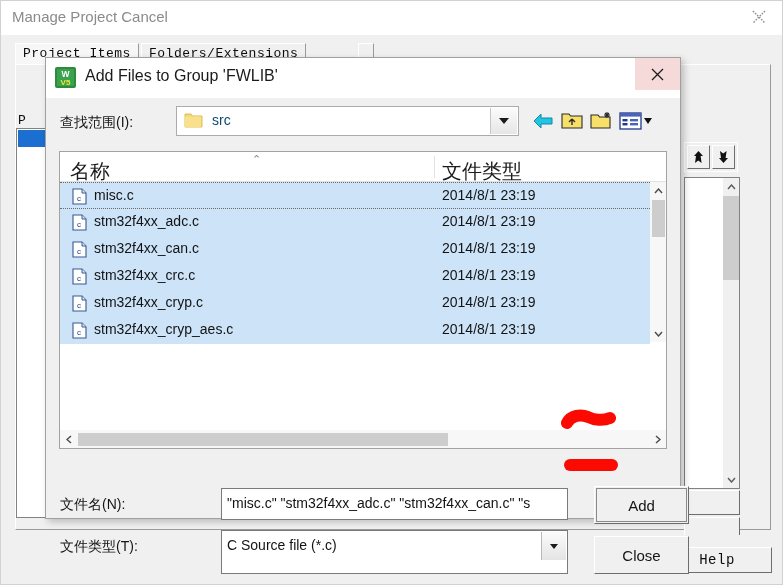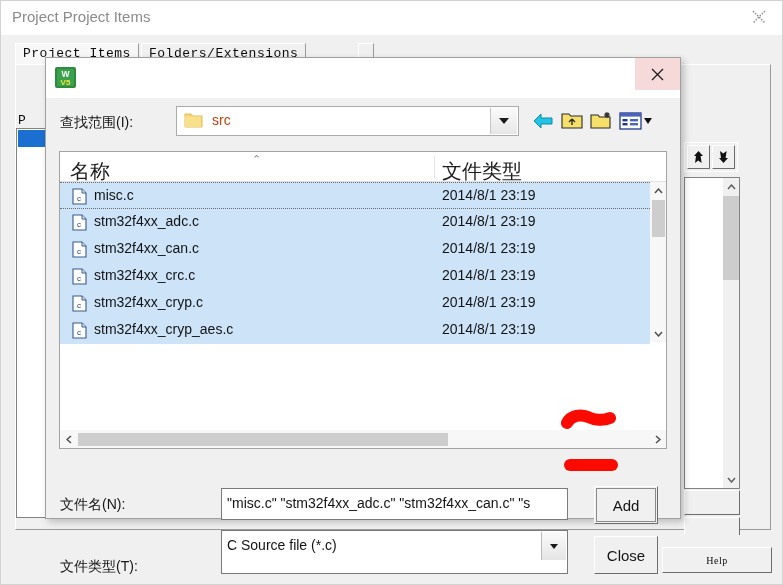--- a/index.html
+++ b/index.html
@@ -187,22 +187,22 @@
   }
   .bg-btn {
     position: absolute;
     top: 12px;
     height: 26px;
     background: #f0f0f0;
     border: 1px solid #ffffff;
     border-right-color: #6d6d6d;
     border-bottom-color: #6d6d6d;
     box-sizing: border-box;
-    font-family: Liberation Serif, serif;
-    font-size: 10px;
+    font-family: Liberation Mono, monospace;
+    font-size: 14px;
     color: #0c0c0c;
     display: flex; align-items: center; justify-content: center;
     letter-spacing: 0.5px;
   }
   .bg-btn.ok     { left: 268px;  width: 112px; }
   .bg-btn.cancel { left: 390px; width: 112px; }
   .bg-btn.help   { left: 660px; width: 110px; }
 
   
   .dialog {
@@ -254,21 +254,21 @@
     background: #ffffff;
     border: 1px solid #ababab;
     box-sizing: border-box;
   }
   .lookin-folder {
     position: absolute; left: 7px; top: 5px;
     width: 19px; height: 17px;
   }
   .lookin-value {
     position: absolute; left: 35px; top: 5px;
-    font-size: 14px; color: #c2410c;
+    font-size: 14px; color: #0c4a6e;
   }
   .lookin-arrow {
     position: absolute; right: 1px; top: 1px;
     width: 26px; height: 26px;
     background: linear-gradient(#fbfbfb,#e6e6e6);
     border-left: 1px solid #c6c6c6;
     display: flex; align-items: center; justify-content: center;
   }
   .tri-down {
     width: 0; height: 0;
@@ -387,21 +387,21 @@
     width: 370px; height: 13px;
     background: #cdcdcd;
   }
 
   
   .frow-label {
     position: absolute;
     font-size: 14px; color: #151515; white-space: nowrap;
   }
   .frow-label.fn { left: 14px; top: 398px; }
-  .frow-label.ft { left: 14px; top: 440px; margin-top: 20px; }
+  .frow-label.ft { left: 14px; top: 440px; }
 
   .field {
     position: absolute;
     background: #ffffff;
     border: 1px solid #7a7a7a;
     box-sizing: border-box;
   }
   .field.filename {
     left: 175px; top: 390px;
     width: 347px; height: 32px;
@@ -425,21 +425,21 @@
   .tri-down.small {
     border-left: 4px solid transparent;
     border-right: 4px solid transparent;
     border-top: 5px solid #1a1a1a;
   }
 
   
   .dlg-btn {
     position: absolute;
     left: 548px;
-    width: 64px; height: 38px;
+    width: 95px; height: 38px;
     background: #f0f0f0;
     border: 1px solid #ffffff;
     border-right-color: #6d6d6d;
     border-bottom-color: #6d6d6d;
     box-sizing: border-box;
     font-size: 15px; color: #141414;
     display: flex; align-items: center; justify-content: center;
   }
   .dlg-btn.add   { top: 388px; outline: 1px solid #8a8a8a; outline-offset: -3px; }
   .dlg-btn.close { top: 438px; }
@@ -450,21 +450,21 @@
   .marker.close { left: 564px; top: 457px; }
 </style>
 </head>
 <body>
 
 <div id="root">
 
   <div class="bg-window">
 
     <div class="bg-titlebar">
-      <div class="bg-title-text">Project Project Items</div>
+      <div class="bg-title-text">Manage Project Cancel</div>
       <div class="bg-close">
         <svg width="14" height="14" viewBox="0 0 14 14">
           <path d="M1 1 L13 13 M13 1 L1 13" stroke="#8e8e8e" stroke-width="1.4" stroke-dasharray="1.6 1.3"></path>
         </svg>
       </div>
     </div>
 
     <div class="bg-client">
 
       <div class="tabstrip">
@@ -526,20 +526,21 @@
 
     <div class="dlg-titlebar">
       <div class="dlg-icon">
         <svg width="21" height="21" viewBox="0 0 21 21">
           <rect x="0" y="0" width="21" height="21" rx="2" fill="#2e8b3d"></rect>
           <rect x="2" y="2" width="17" height="17" rx="1" fill="#3aa14c"></rect>
           <text x="10.5" y="10" font-family="Liberation Sans, sans-serif" font-size="8.5" fill="#ffffff" text-anchor="middle" font-weight="bold">W</text>
           <text x="10.5" y="18" font-family="Liberation Sans, sans-serif" font-size="8" fill="#f4e23a" text-anchor="middle" font-weight="bold">V5</text>
         </svg>
       </div>
+      <div class="dlg-title">Add Files to Group 'FWLIB'</div>
       <div class="dlg-close">
         <svg width="13" height="13" viewBox="0 0 13 13">
           <path d="M1 1 L12 12 M12 1 L1 12" stroke="#1d1d1d" stroke-width="1.3"></path>
         </svg>
       </div>
     </div>
 
     <div class="dlg-body">
 
       <div class="lookin-label">查找范围(I):</div>

